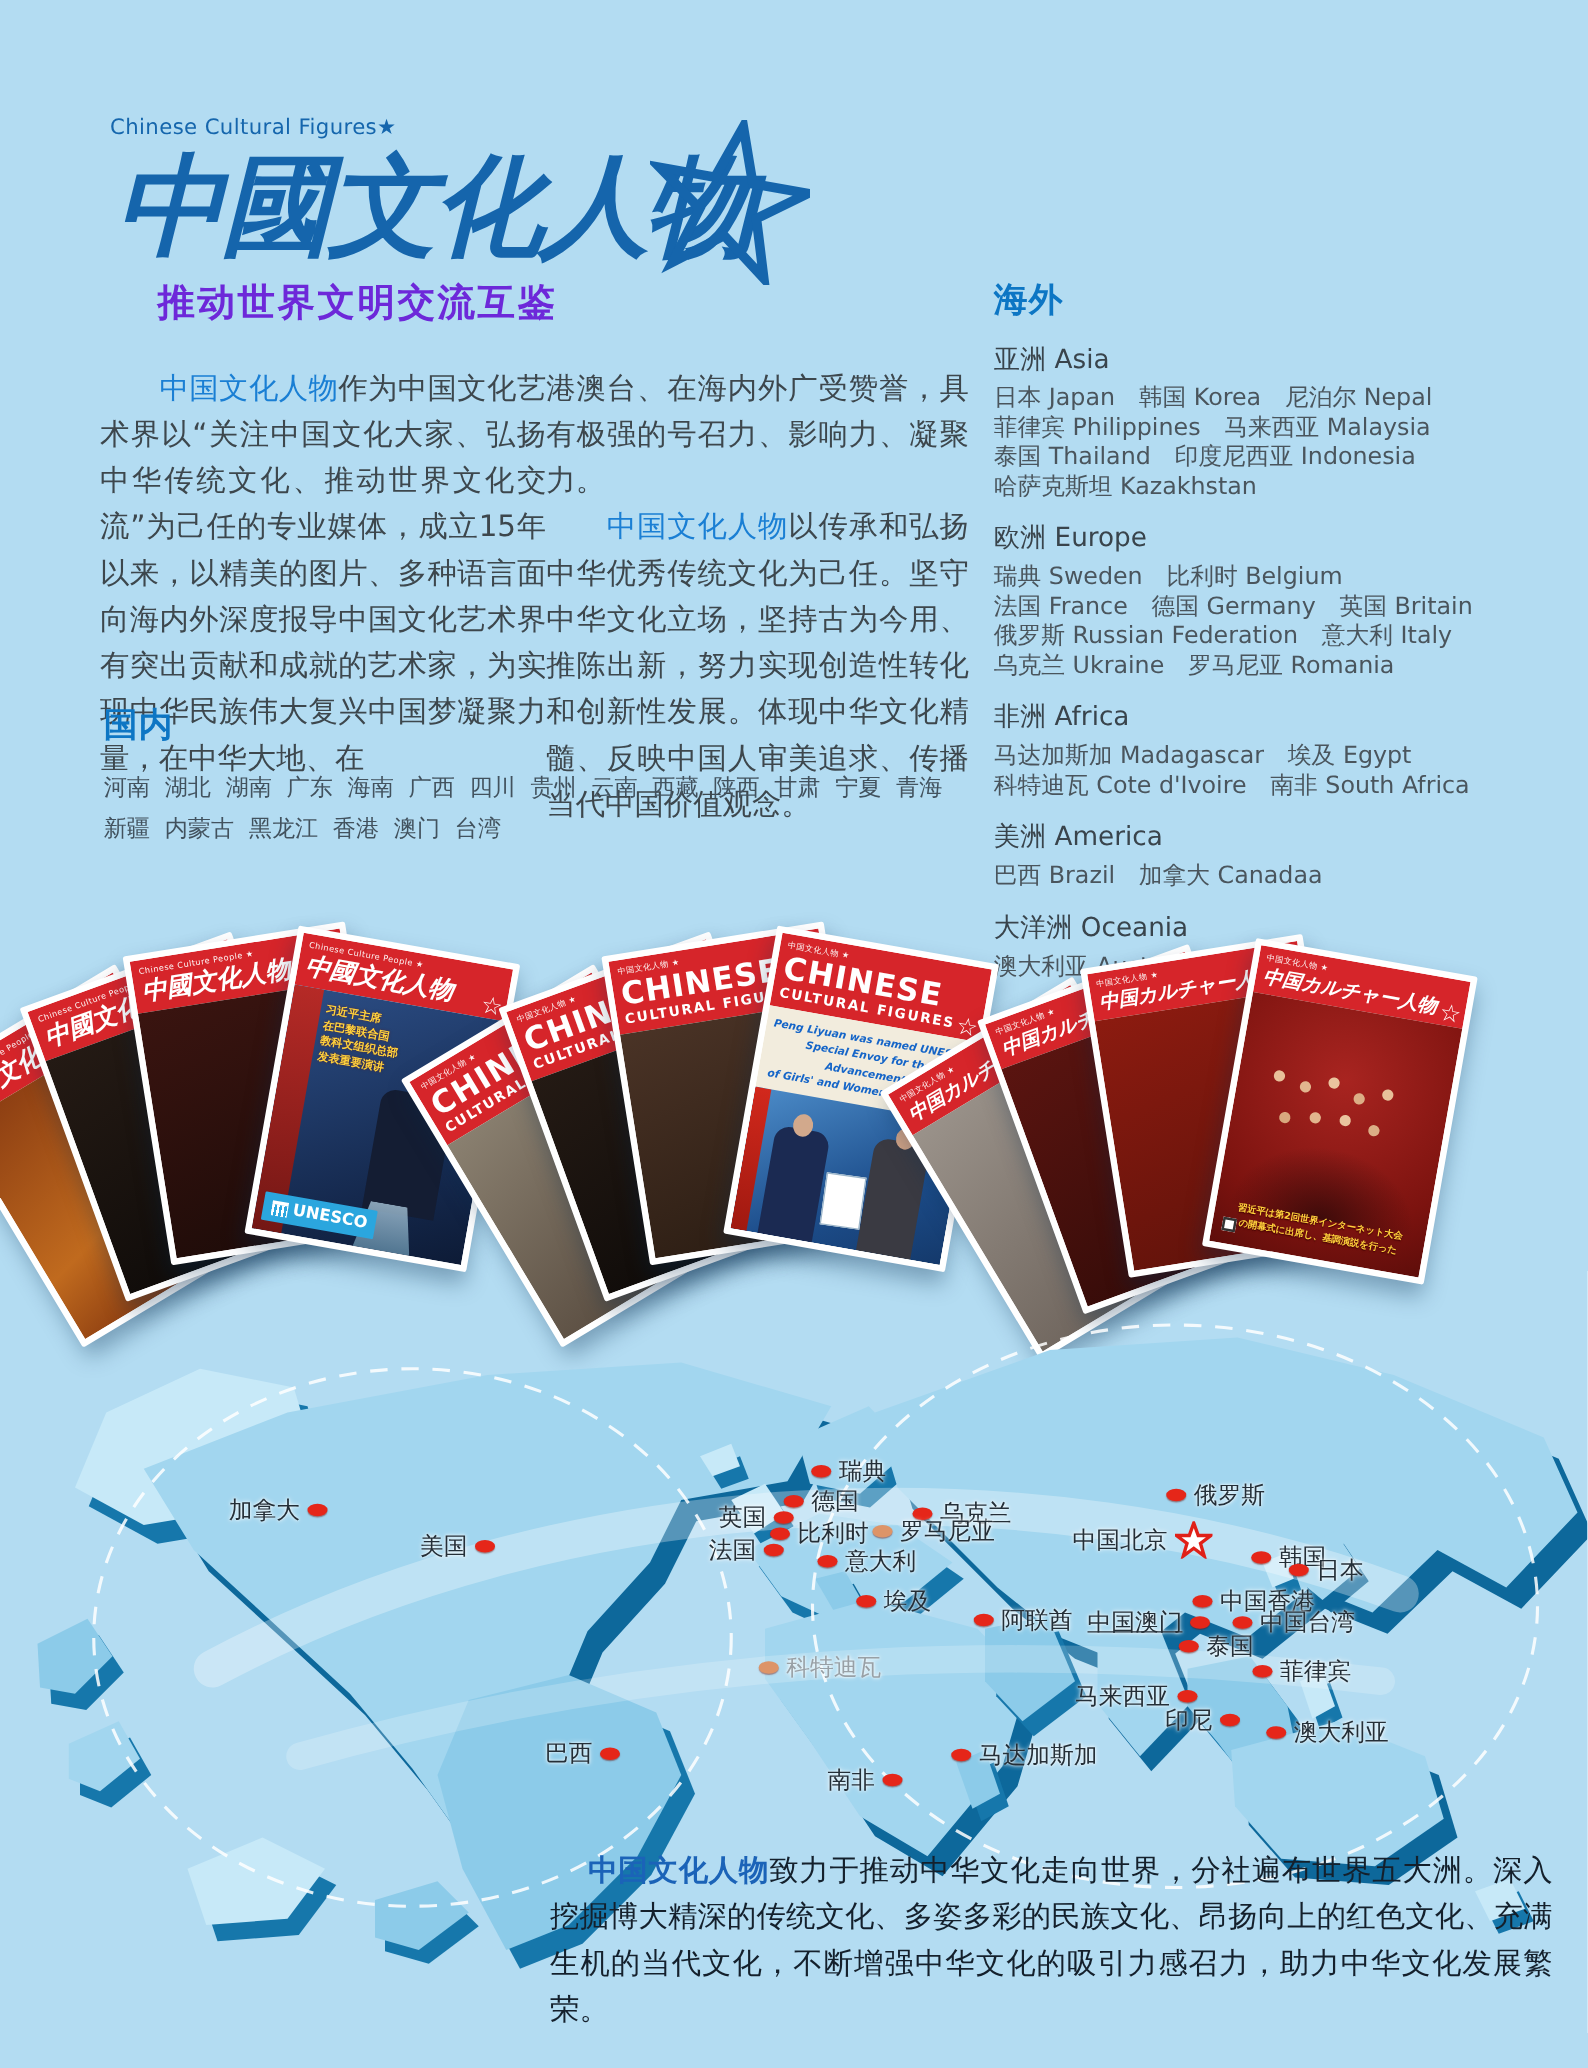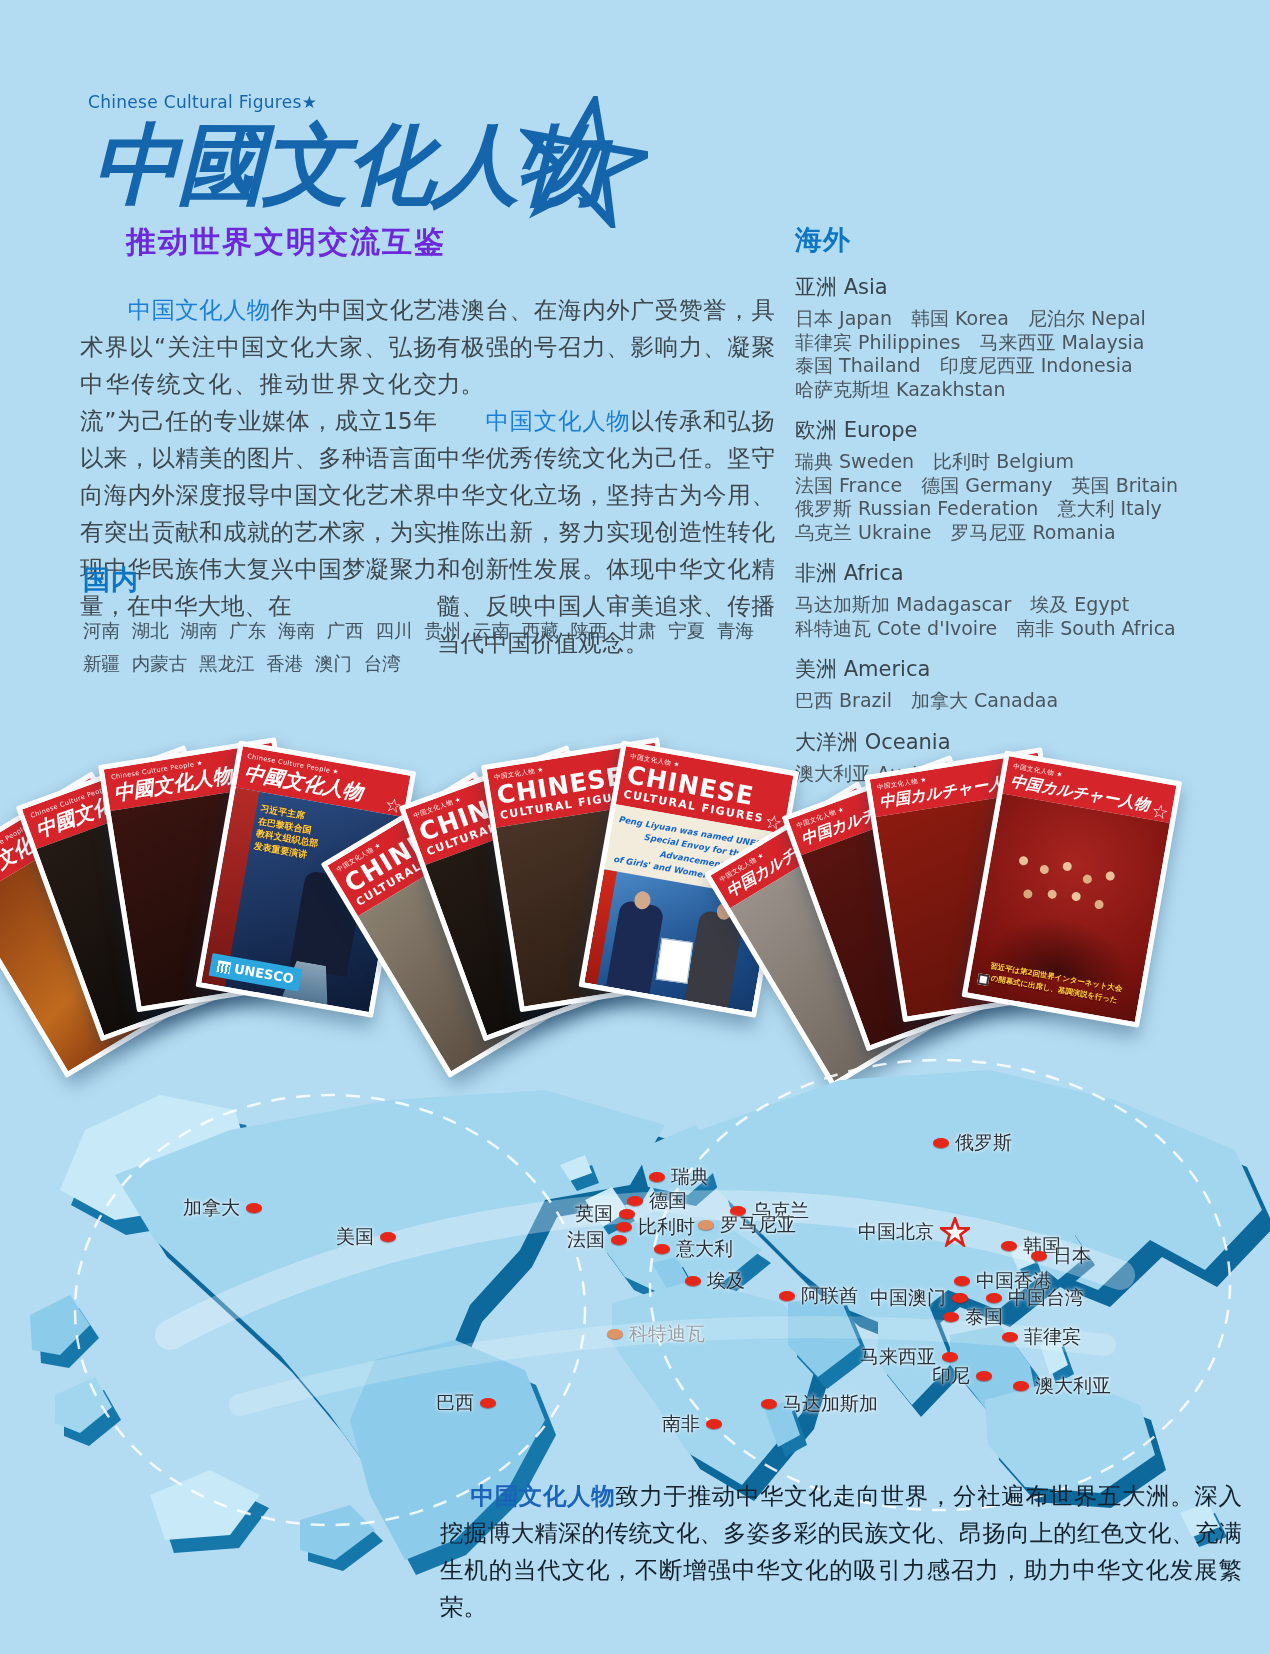--- a/index.html
+++ b/index.html
@@ -521,21 +521,21 @@
         <span>科特迪瓦</span>
       </div>
       <div class="map-label" style="left: 770px; top: 1404px; transform: translate(-9px, -50%);">
         <span class="dot"></span>
         <span>马达加斯加</span>
       </div>
       <div class="map-label" style="left: 712px; top: 1424px; transform: translate(calc(-100% + 10px), -50%);">
         <span>南非</span>
         <span class="dot"></span>
       </div>
-      <div class="map-label" style="left: 942px; top: 1143px; transform: translate(-9px, -50%); text-align: right;">
+      <div class="map-label" style="left: 942px; top: 1196px; transform: translate(-9px, -50%); text-align: right;">
         <span class="dot"></span>
         <span>俄罗斯</span>
       </div>
       <div class="map-label" style="left: 960px; top: 1232px; transform: translate(calc(-100% + 10px), -50%);">
         <span>中国北京</span>
         <span class="star-wrap">
           <svg width="30" height="30" viewBox="0 0 100 100">
             <polygon points="50,5 62,38 96,38 68,59 78,93 50,72 22,93 32,59 4,38 38,38" fill="#ffffff" stroke="#e02018" stroke-width="9"></polygon>
           </svg>
         </span>
@@ -545,21 +545,21 @@
         <span>韩国</span>
       </div>
       <div class="map-label" style="left: 1040px; top: 1256px; transform: translate(-9px, -50%);">
         <span class="dot"></span>
         <span>日本</span>
       </div>
       <div class="map-label" style="left: 963px; top: 1281px; transform: translate(-9px, -50%);">
         <span class="dot"></span>
         <span>中国香港</span>
       </div>
-      <div class="map-label" style="left: 958px; top: 1298px; transform: translate(calc(-100% + 10px), -50%);">
+      <div class="map-label" style="left: 958px; top: 1298px; transform: translate(calc(-100% + 10px), -50%); text-decoration: underline;">
         <span>中国澳门</span>
         <span class="dot"></span>
       </div>
       <div class="map-label" style="left: 995px; top: 1298px; transform: translate(-9px, -50%);">
         <span class="dot"></span>
         <span>中国台湾</span>
       </div>
       <div class="map-label" style="left: 952px; top: 1317px; transform: translate(-9px, -50%);">
         <span class="dot"></span>
         <span>泰国</span>

